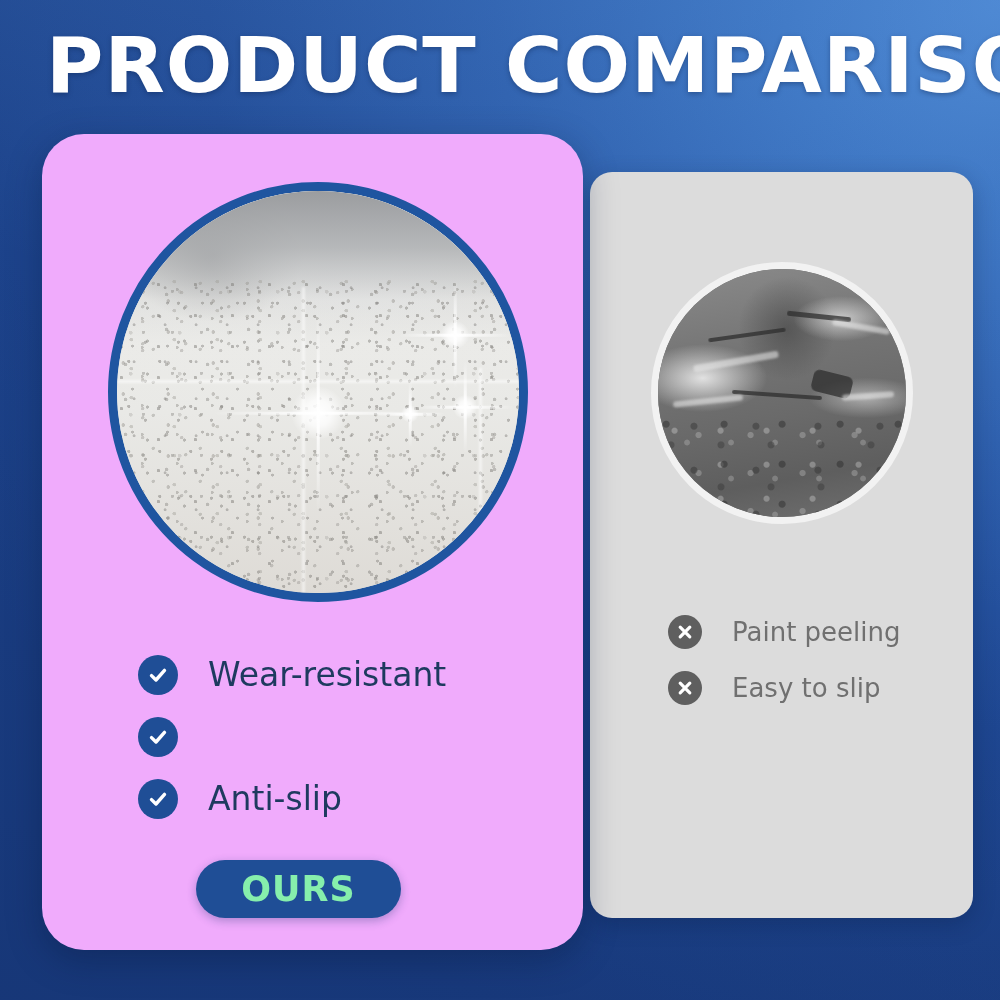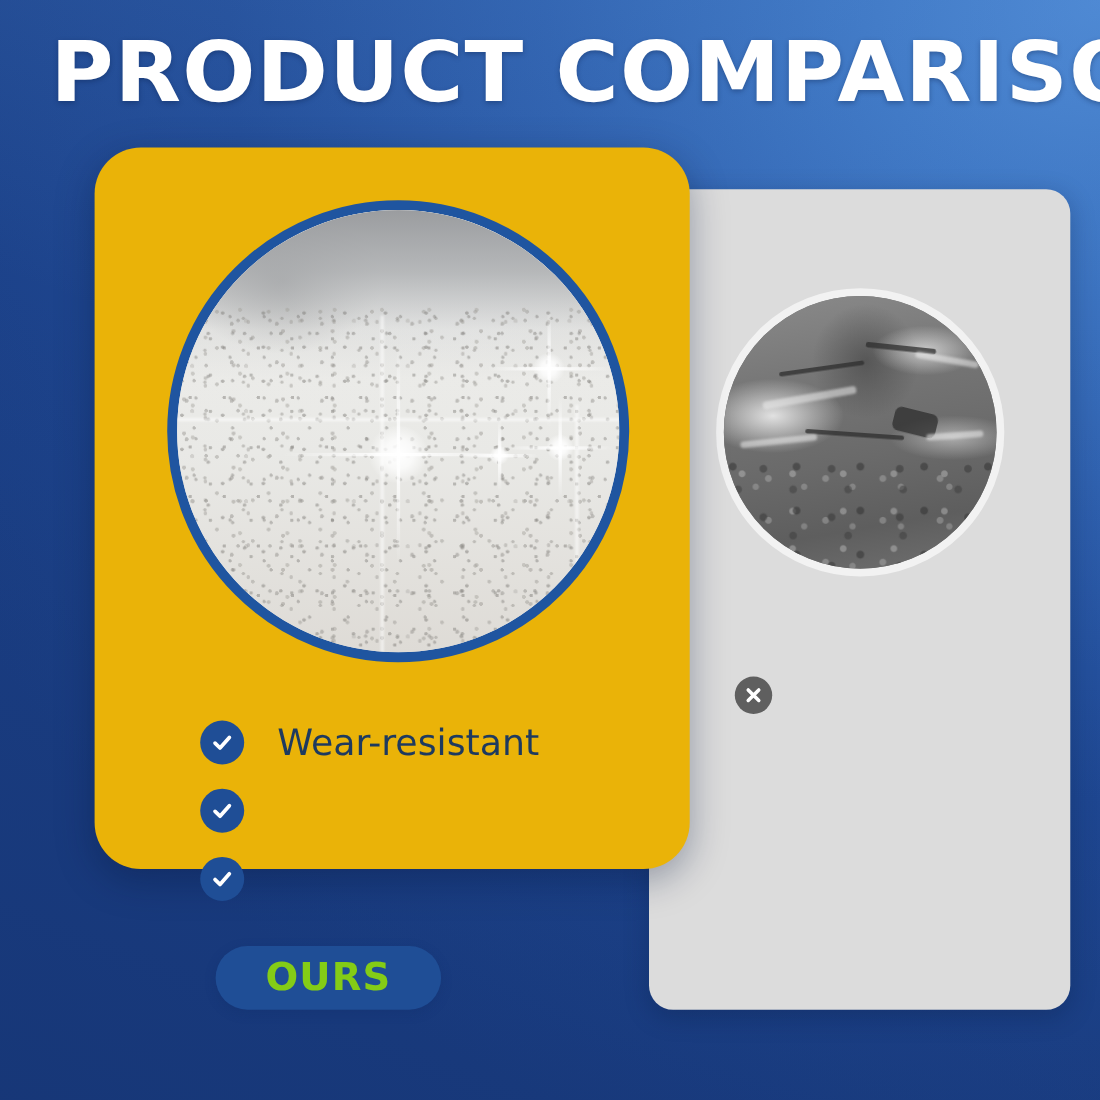--- a/index.html
+++ b/index.html
@@ -37,25 +37,24 @@
   }
 
   
   .card-others{
     position:absolute;left:590px;top:172px;width:383px;height:746px;
     background:#dcdcdc;
     border-radius:22px;
     box-shadow:0 6px 22px rgba(8,25,60,.28);
   }
   .card-ours{
-    position:absolute;left:42px;top:134px;width:541px;height:656px;
-    background:#eab308;
+    position:absolute;left:42px;top:134px;width:541px;height:816px;
+    background:#f0abfc;
     border-radius:42px;
     box-shadow:0 10px 34px rgba(6,20,55,.34);
-    margin-left:44px;
   }
 
   
   .ours-photo-wrap{
     position:absolute;left:66px;top:48px;width:420px;height:420px;
     border-radius:50%;
     border:9px solid #1f55a0;
     box-sizing:border-box;
     overflow:hidden;
     background:#e8e8e6;
@@ -170,21 +169,21 @@
   .txt-others{
     margin-left:30px;color:#707070;font-size:26px;line-height:32px;
     font-family:"DejaVu Sans", sans-serif;white-space:nowrap;
   }
 
   
   .badge-ours{
     position:absolute;left:196px;top:860px;width:205px;height:58px;
     background:#1f4e96;border-radius:29px;
     display:flex;align-items:center;justify-content:center;
-    color:#84cc16;font-family:"DejaVu Sans", sans-serif;font-weight:700;
+    color:#86efac;font-family:"DejaVu Sans", sans-serif;font-weight:700;
     font-size:35px;letter-spacing:1px;
     box-shadow:0 3px 10px rgba(15,45,105,.30);
   }
 </style>
 </head>
 <body>
 
 <div id="stage">
 
   <div class="bg"></div>
@@ -208,23 +207,32 @@
     </div>
 
     <div class="list-others">
 
       <div class="row-others">
         <span class="ico-x">
           <svg width="18" height="18" viewBox="0 0 18 18" aria-hidden="true">
             <path d="M4.2 4.2 L13.8 13.8 M13.8 4.2 L4.2 13.8" stroke="#ffffff" stroke-width="3.2" stroke-linecap="round"></path>
           </svg>
         </span>
-      </div>
-
-
+        <span class="txt-others">Paint peeling</span>
+      </div>
+
+
+      <div class="row-others">
+        <span class="ico-x">
+          <svg width="18" height="18" viewBox="0 0 18 18" aria-hidden="true">
+            <path d="M4.2 4.2 L13.8 13.8 M13.8 4.2 L4.2 13.8" stroke="#ffffff" stroke-width="3.2" stroke-linecap="round"></path>
+          </svg>
+        </span>
+        <span class="txt-others">Easy to slip</span>
+      </div>
 
     </div>
 
   </div>
 
   <div class="card-ours">
 
     <div class="ours-photo-wrap">
       <div class="ours-photo"></div>
       <div class="speckle"></div>
@@ -263,20 +271,21 @@
           </svg>
         </span>
       </div>
 
       <div class="row-ours">
         <span class="ico-check">
           <svg width="24" height="24" viewBox="0 0 24 24" aria-hidden="true">
             <path d="M5.5 12.6 L10 17 L18.5 7.4" fill="none" stroke="#ffffff" stroke-width="3.4" stroke-linecap="round" stroke-linejoin="round"></path>
           </svg>
         </span>
+        <span class="txt-ours">Anti-slip</span>
       </div>
 
     </div>
   </div>
 
   <div class="badge-ours">OURS</div>
 
 </div>
 
 </body></html>

